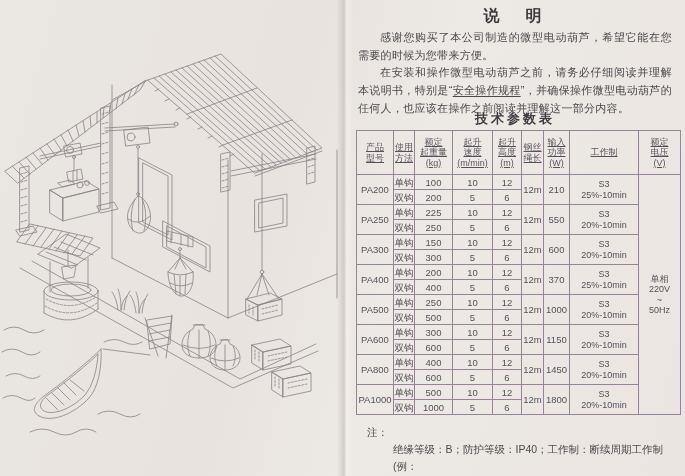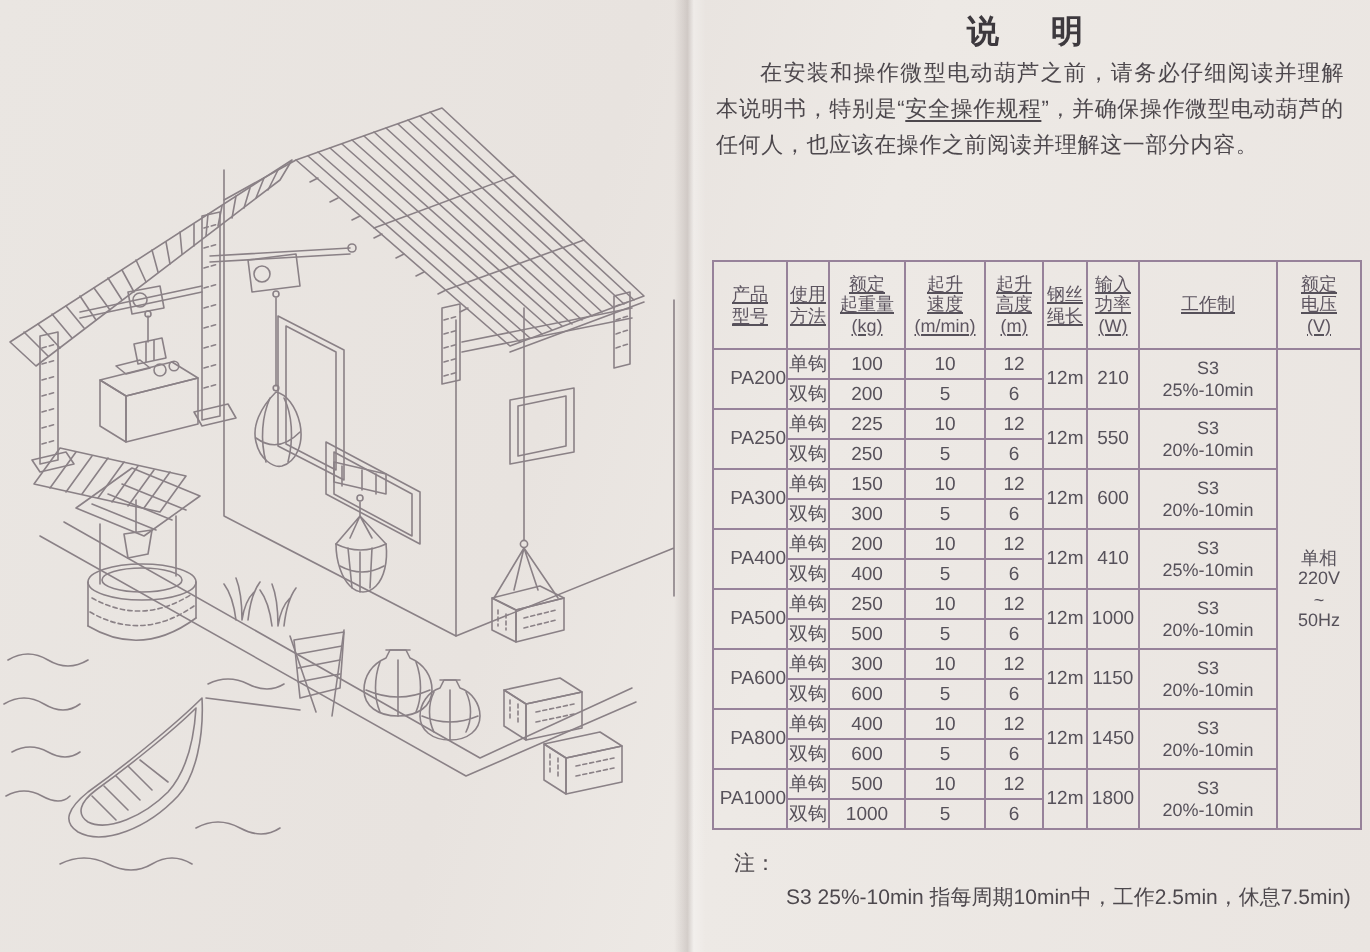--- a/index.html
+++ b/index.html
@@ -28,21 +28,21 @@
 
   table.spec{position:absolute;top:130px;left:11px;width:324px;border-collapse:collapse;
     table-layout:fixed;color:#56515a;}
   .spec th,.spec td{border:1px solid #97829a;padding:0;text-align:center;vertical-align:middle;
     font-weight:normal;overflow:hidden;}
   .spec th{font-size:9px;line-height:10.5px;white-space:pre-line;color:#5d5560;}
   .spec thead tr{height:44px;text-decoration:underline;}
   .spec tbody tr{height:15px;}
   .spec td{font-size:9.5px;line-height:11px;}
   .spec td.duty,.spec td.volt{white-space:pre-line;font-size:9px;line-height:10.5px;}
-  .spec td.model{font-size:9.5px;text-align:right;}
+  .spec td.model{font-size:9.5px;}
 
   .notes{position:absolute;top:424px;left:22px;width:310px;font-size:10.5px;line-height:17px;color:#4d484d;}
   .notes .note-label{margin:0;}
   .notes .note-body{margin:0 0 0 26px;}
 </style>
 </head>
 <body>
 
 <div class="sheet">
 
@@ -220,23 +220,25 @@
     </svg>
   </div>
 
   <div class="gutter"></div>
 
   <div class="right-page">
 
     <h1 class="doc-title">说　明</h1>
 
     <div class="intro">
+      <p>感谢您购买了本公司制造的微型电动葫芦，希望它能在您需要的时候为您带来方便。</p>
       <p><span>在安装和操作微型电动葫芦之前，请务必仔细阅读并理解本说明书，特别是“</span><span class="safety">安全操作规程</span><span>”，并确保操作微型电动葫芦的任何人，也应该在操作之前阅读并理解这一部分内容。</span></p>
     </div>
 
+    <h2 class="table-title">技术参数表</h2>
 
     <table class="spec">
       <colgroup>
         <col style="width:37px">
           <col style="width:21px">
           <col style="width:38px">
         <col style="width:40px">
           <col style="width:29px">
           <col style="width:22px">
         <col style="width:26px">
@@ -325,21 +327,21 @@
             <td>5</td>
             <td>6</td>
           </tr>
           <tr>
             <td class="model" rowspan="2">PA400</td>
             <td class="hook-type">单钩</td>
             <td>200</td>
             <td>10</td>
             <td>12</td>
             <td rowspan="2">12m</td>
-            <td rowspan="2">410</td>
+            <td rowspan="2">370</td>
             <td class="duty" rowspan="2">S3
 25%-10min</td>
           </tr>
           <tr>
             <td class="hook-type">双钩</td>
             <td>400</td>
             <td>5</td>
             <td>6</td>
           </tr>
           <tr>
@@ -408,16 +410,17 @@
             <td class="hook-type">双钩</td>
             <td>1000</td>
             <td>5</td>
             <td>6</td>
           </tr>
         </tbody>
     </table>
 
     <div class="notes">
       <p class="note-label">注：</p>
+      <p class="note-body">绝缘等级：B；防护等级：IP40；工作制：断续周期工作制(例：</p>
       <p class="note-body">S3 25%-10min 指每周期10min中，工作2.5min，休息7.5min)</p>
     </div>
   </div>
 </div>
 
 </body></html>

